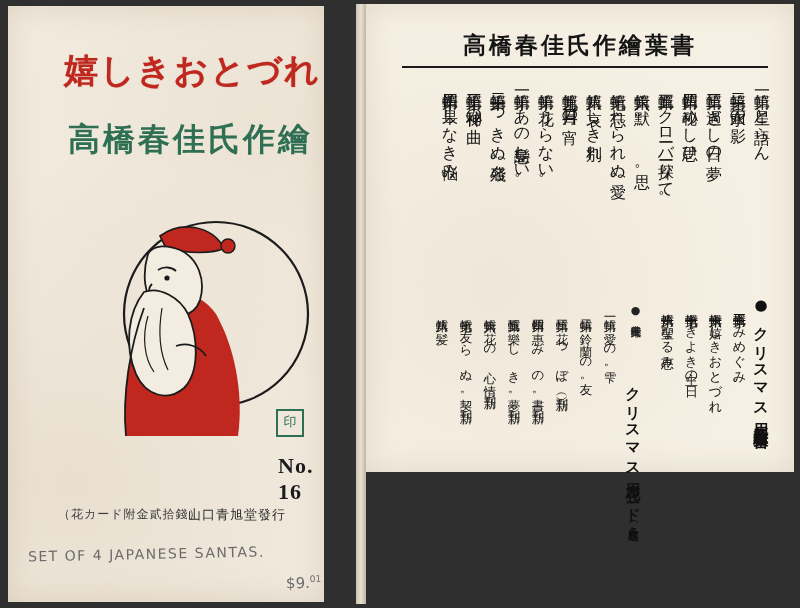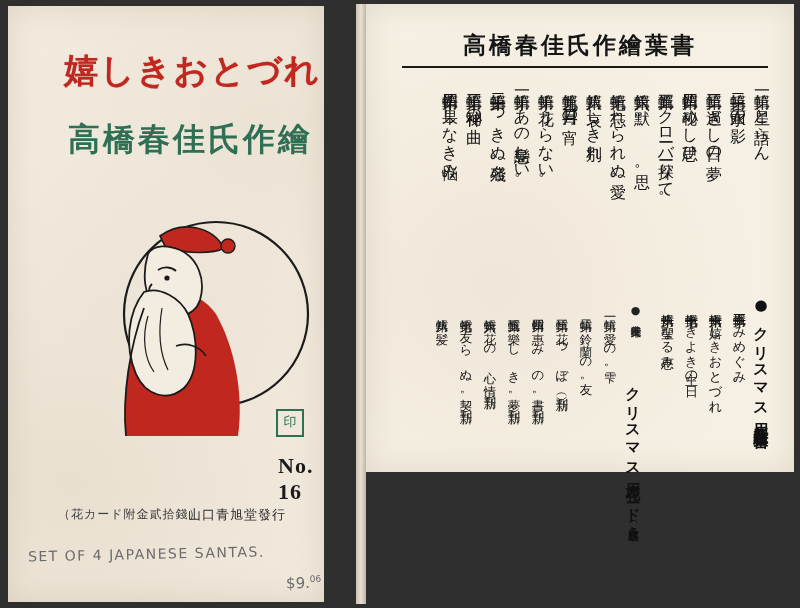--- a/index.html
+++ b/index.html
@@ -189,21 +189,21 @@
       </svg>
     </div>
 
     <div class="seal">印</div>
     <div class="cover-no">No.  16</div>
     <div class="cover-note-left">（花カード附金貳拾錢）</div>
     <div class="cover-publisher">山口青旭堂發行</div>
 
     <div class="handwrite">SET OF 4 JAPANESE SANTAS.</div>
     <div class="price">
-      <span>$9.</span><sup>06</sup>
+      <span>$9.</span><sup>01</sup>
     </div>
   </div>
 
   <div class="fold"></div>
 
   <div class="right-panel">
 
     <div class="rp-title">高橋春佳氏作繪葉書</div>
     <div class="rule"></div>
 

